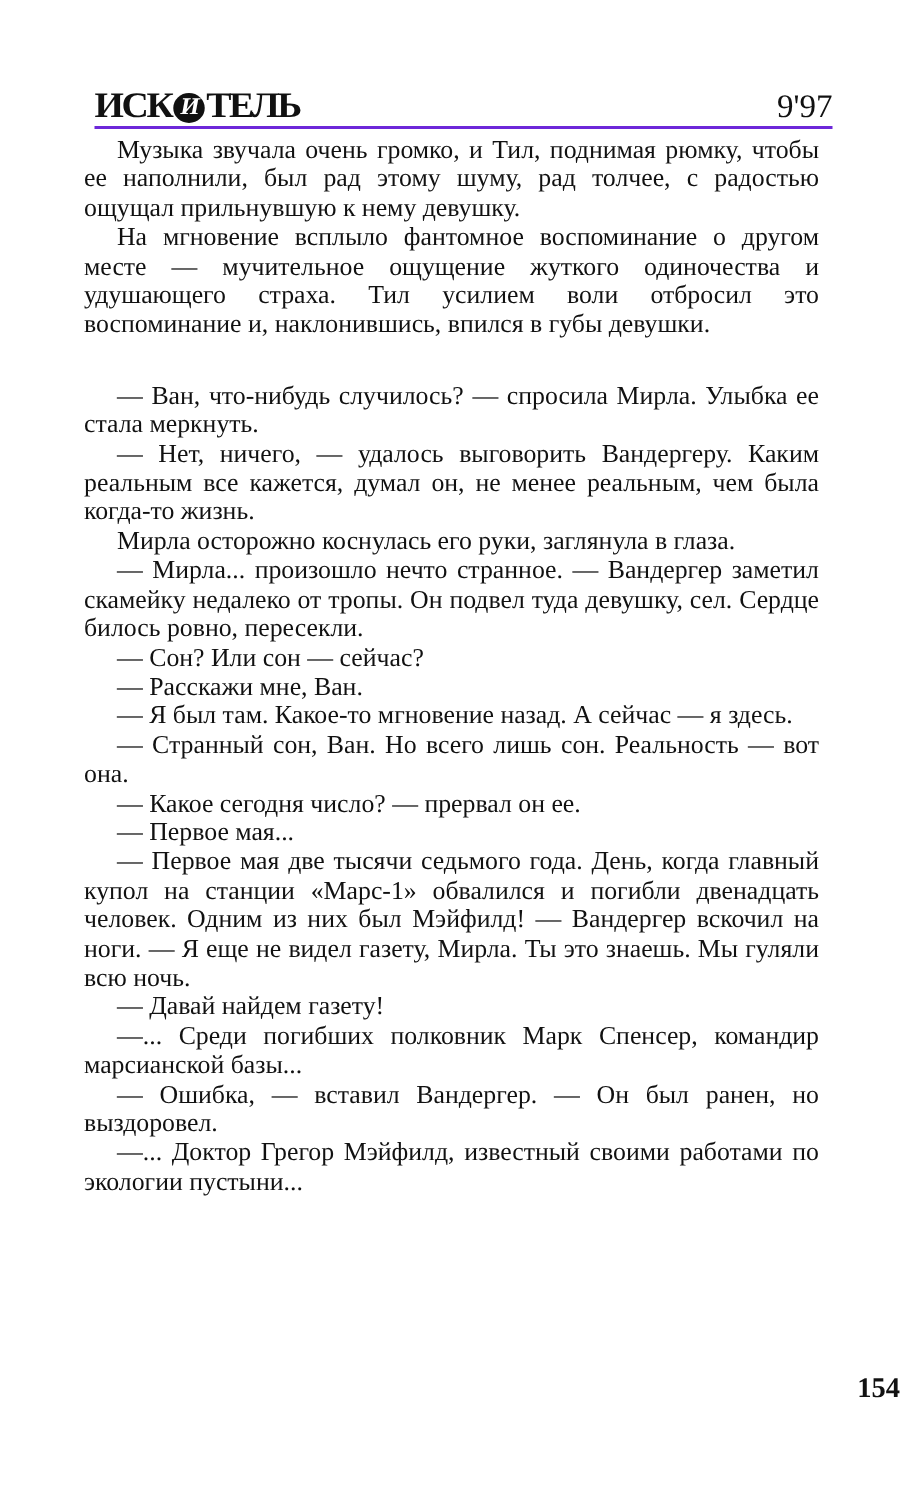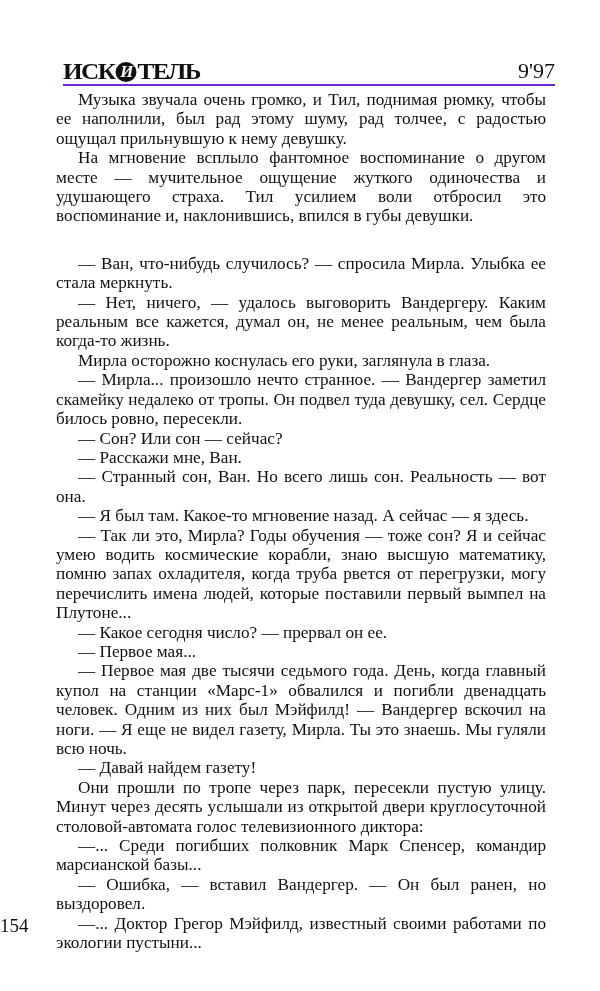--- a/index.html
+++ b/index.html
@@ -4,48 +4,46 @@
 <style>
   html, body { margin: 0; padding: 0; background: #ffffff; }
   body { width: 600px; height: 991px; position: relative; overflow: hidden; color: #111; font-family: "Liberation Serif", "DejaVu Serif", serif; }
   .header { position: absolute; left: 63px; top: 58px; width: 492px; height: 26px; border-bottom: 2px solid #6d28d9; }
   .logo { position: absolute; left: 0; top: 0; font-family: "Liberation Serif", serif; font-weight: 900; font-size: 24px; letter-spacing: -1.5px; line-height: 26px; transform: scaleX(1.05); transform-origin: left; }
   .logo .a { display: inline-block; width: 20px; height: 20px; border-radius: 50%; background: #111; color: #fff; font-size: 16px; line-height: 20px; text-align: center; vertical-align: 2px; font-style: italic; margin: 0 1px; }
   .issue { position: absolute; right: 0; top: 0; font-weight: 400; font-size: 22px; line-height: 26px; }
   .body { position: absolute; left: 56px; top: 90px; width: 490px; font-size: 17.2px; line-height: 19.4px; }
   .p { text-align: justify; text-indent: 22px; margin: 0; hyphens: manual; }
   .gap { height: 19px; }
-  .pageno { position: absolute; left: 0; right: 0; top: 915px; text-align: left; font-weight: 400; font-size: 19px; }
+  .pageno { position: absolute; left: 0; right: 0; top: 915px; text-align: right; font-weight: 700; font-size: 19px; }
 </style>
 </head>
 <body>
 
 <div class="header">
   <div class="logo"><span>ИСК</span><span class="a">И</span><span>ТЕЛЬ</span></div>
   <div class="issue">9'97</div>
 </div>
 
 <div class="body">
   <p class="p">Музыка звучала очень громко, и Тил, поднимая рюмку, чтобы ее наполнили, был рад этому шуму, рад толчее, с радостью ощущал прильнувшую к нему девушку.</p>
   <p class="p">На мгновение всплыло фантомное воспоминание о другом месте — мучительное ощущение жуткого одиночества и удушающего страха. Тил усилием воли отбросил это воспоминание и, наклонившись, впился в губы девушки.</p>
   <div class="gap"></div>
   <div class="gap" style="height:9px"></div>
   <p class="p">— Ван, что-нибудь случилось? — спросила Мирла. Улыбка ее стала меркнуть.</p>
   <p class="p">— Нет, ничего, — удалось выговорить Вандергеру. Каким реальным все кажется, думал он, не менее реальным, чем была когда-то жизнь.</p>
   <p class="p">Мирла осторожно коснулась его руки, заглянула в глаза.</p>
   <p class="p">— Мирла... произошло нечто странное. — Вандергер заметил скамейку недалеко от тропы. Он подвел туда девушку, сел. Сердце билось ровно, пересекли.</p>
   <p class="p">— Сон? Или сон — сейчас?</p>
   <p class="p">— Расскажи мне, Ван.</p>
+  <p class="p">— Я был там. Какое-то мгновение назад. А сейчас — я здесь.</p>
   <p class="p">— Странный сон, Ван. Но всего лишь сон. Реальность — вот она.</p>
-  <p class="p">— Я был там. Какое-то мгновение назад. А сейчас — я здесь.</p>
-  <p class="p">— Так ли это, Мирла? Годы обучения — тоже сон? Я и сейчас умею водить космические корабли, знаю высшую математику, помню запах охладителя, когда труба рвется от перегрузки, могу перечислить имена людей, которые поставили первый вымпел на Плутоне...</p>
   <p class="p">— Какое сегодня число? — прервал он ее.</p>
   <p class="p">— Первое мая...</p>
   <p class="p">— Первое мая две тысячи седьмого года. День, когда главный купол на станции «Марс-1» обвалился и погибли двенадцать человек. Одним из них был Мэйфилд! — Вандергер вскочил на ноги. — Я еще не видел газету, Мирла. Ты это знаешь. Мы гуляли всю ночь.</p>
   <p class="p">— Давай найдем газету!</p>
-  <p class="p">Они прошли по тропе через парк, пересекли пустую улицу. Минут через десять услышали из открытой двери круглосуточной столовой-автомата голос телевизионного диктора:</p>
   <p class="p">—... Среди погибших полковник Марк Спенсер, командир марсианской базы...</p>
   <p class="p">— Ошибка, — вставил Вандергер. — Он был ранен, но выздоровел.</p>
   <p class="p">—... Доктор Грегор Мэйфилд, известный своими работами по экологии пустыни...</p>
 
 </div>
 
 <div class="pageno">154</div>
 
 </body></html>

